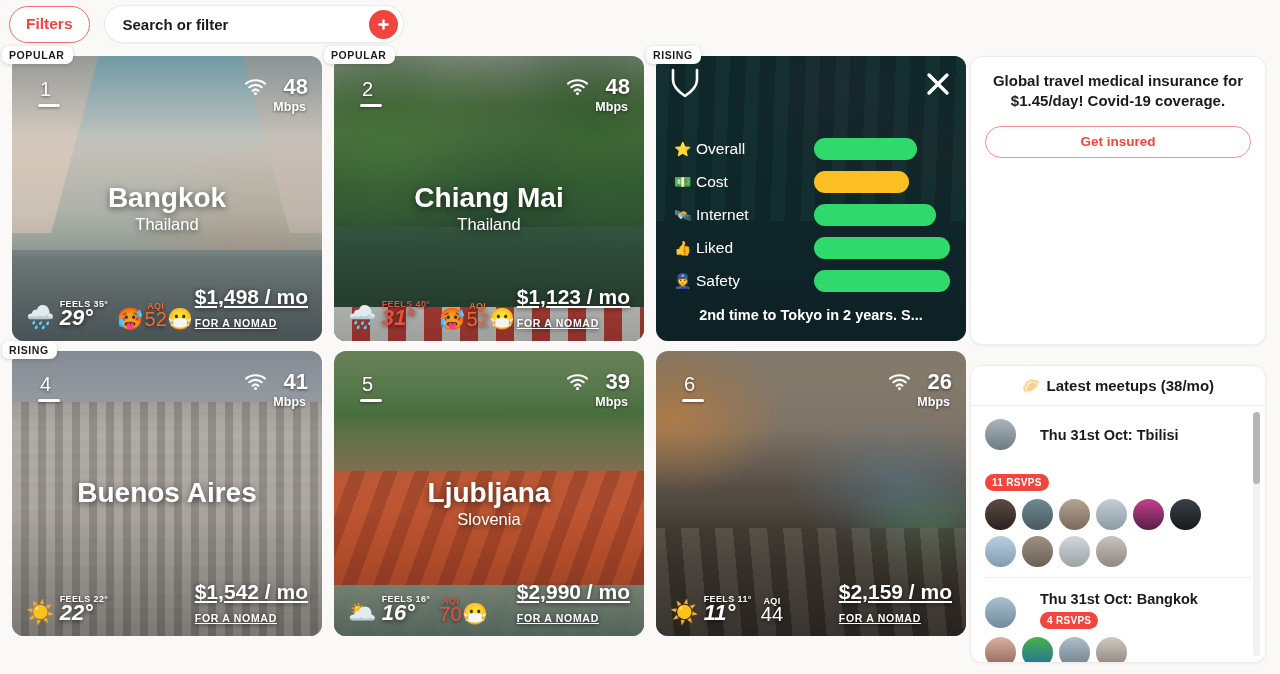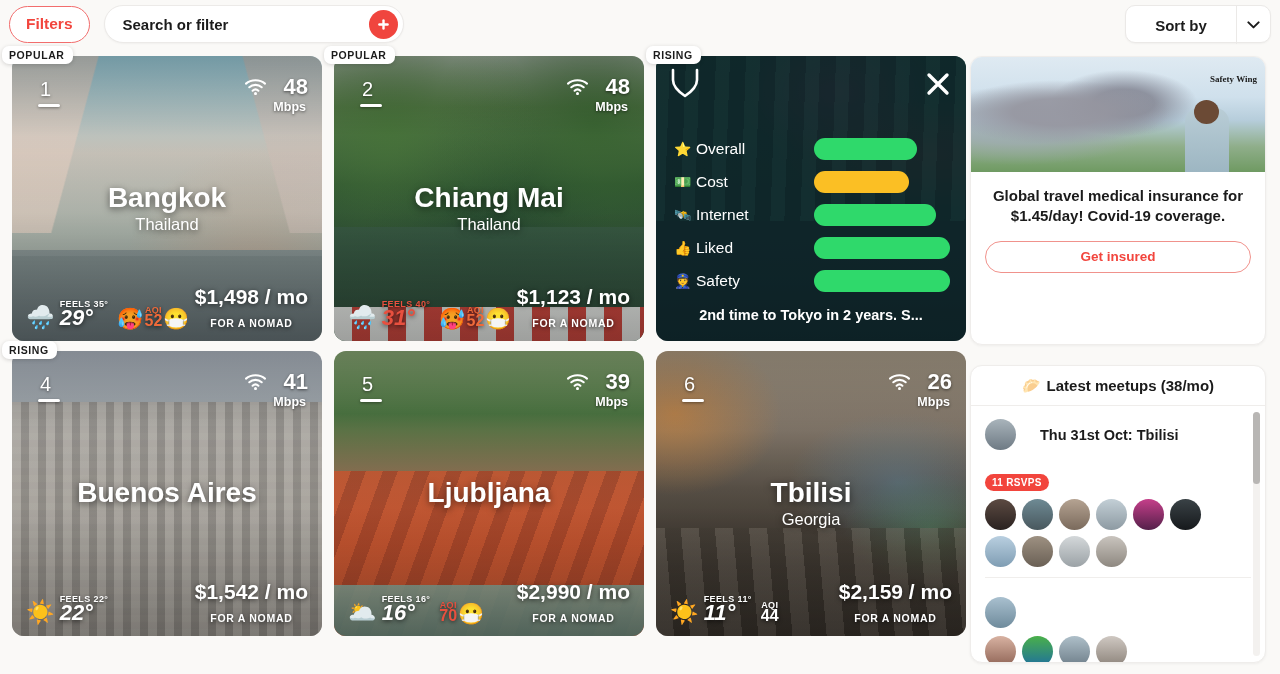--- a/index.html
+++ b/index.html
@@ -129,24 +129,24 @@
   .weather-emoji { font-size: 23px; line-height: 1; }
   .temp-col { display: flex; flex-direction: column; align-items: flex-start; }
   .feels { font-size: 9px; font-weight: bold; letter-spacing: 0.4px;
            text-shadow: 0 1px 3px rgba(0,0,0,0.7); margin-bottom: -2px; }
   .temp { font-size: 22px; font-weight: bold; line-height: 1;
           text-shadow: 0 1px 5px rgba(0,0,0,0.7); font-style: italic; }
   .aqi-group { display: flex; align-items: flex-end; gap: 1px; margin-left: 4px; }
   .aqi-col { display: flex; flex-direction: column; align-items: center; }
   .aqi-label { font-size: 9px; font-weight: bold; letter-spacing: 0.3px;
                text-shadow: 0 1px 3px rgba(0,0,0,0.7); margin-bottom: -2px; }
-  .aqi-val { font-size: 16px; font-weight: bold; line-height: 1;
+  .aqi-val { font-size: 20px; font-weight: normal; line-height: 1;
              text-shadow: 0 1px 4px rgba(0,0,0,0.7); }
   .emo { font-size: 21px; line-height: 1; }
-  .price-col { text-align: center; }
+  .price-col { text-align: left; text-decoration: underline; }
   .price { font-size: 21px; font-weight: bold; line-height: 1;
            text-shadow: 0 1px 5px rgba(0,0,0,0.65); }
   .price-sub { font-size: 10.5px; font-weight: bold; letter-spacing: 0.7px; margin-top: 10px;
                text-shadow: 0 1px 4px rgba(0,0,0,0.7); }
 
   
   .card-expanded .card-shade { background: rgba(12,28,30,0.62); }
   .heart {
     position: absolute; top: 12px; left: 14px; z-index: 6; cursor: pointer;
   }
@@ -237,30 +237,20 @@
       <input class="search-input" type="text" placeholder="Search or filter" style="">
       <div class="plus-btn">
         <svg width="15" height="15" viewBox="0 0 15 15">
           <rect x="6.3" y="2.2" width="2.4" height="10.6" rx="1.2" fill="#fff"></rect>
           <rect x="2.2" y="6.3" width="10.6" height="2.4" rx="1.2" fill="#fff"></rect>
         </svg>
       </div>
     </div>
 
     <div class="header-right">
-      <div class="sortwrap">
-        <div class="hbtn sort-by">
-          <span>Sort by</span>
-        </div>
-        <div class="hbtn caret">
-          <svg width="13" height="8" viewBox="0 0 13 8">
-            <path d="M1.4 1.4 L6.5 6.4 L11.6 1.4" stroke="#1b1b1b" stroke-width="2" fill="none" stroke-linecap="round" stroke-linejoin="round"></path>
-          </svg>
-        </div>
-      </div>
     </div>
   </div>
 
   <div class="grid">
 
     <div class="card">
       <div class="card-inner">
         <div class="card-photo" style="background:
                radial-gradient(circle at 78% 78%, rgba(255,140,90,.20), transparent 40%),
                linear-gradient(#9fd4e3 0%, #cfcac0 34%, #aeb7ae 62%, #7e8a88 100%);"></div>
@@ -491,20 +481,21 @@
             <path d="M4.3 8.2 C7.8 5.1 13.2 5.1 16.7 8.2" stroke="#fff" stroke-width="2.1" fill="none" stroke-linecap="round"></path>
             <path d="M7.6 11.7 C9.3 10.2 11.7 10.2 13.4 11.7" stroke="#fff" stroke-width="2.1" fill="none" stroke-linecap="round"></path>
             <circle cx="10.5" cy="14.6" r="1.5" fill="#fff"></circle>
           </svg>
           <span class="wifi-speed">39</span>
         </div>
         <span class="wifi-unit">Mbps</span>
       </div>
       <div class="city-block">
         <div class="city-name">Ljubljana</div>
+        <div class="country-name">Slovenia</div>
       </div>
       <div class="stats">
         <div class="stats-left">
           <span class="weather-emoji">🌥️</span>
           <div class="temp-col">
             <span class="feels">FEELS 16°</span>
             <span class="temp">16°</span>
           </div>
           <div class="aqi-group">
             <div class="aqi-col">
@@ -539,24 +530,20 @@
           <svg width="21" height="16" viewBox="0 0 21 16">
             <path d="M1 4.6 C6 0.2 15 0.2 20 4.6" stroke="#fff" stroke-width="2.1" fill="none" stroke-linecap="round"></path>
             <path d="M4.3 8.2 C7.8 5.1 13.2 5.1 16.7 8.2" stroke="#fff" stroke-width="2.1" fill="none" stroke-linecap="round"></path>
             <path d="M7.6 11.7 C9.3 10.2 11.7 10.2 13.4 11.7" stroke="#fff" stroke-width="2.1" fill="none" stroke-linecap="round"></path>
             <circle cx="10.5" cy="14.6" r="1.5" fill="#fff"></circle>
           </svg>
           <span class="wifi-speed">26</span>
         </div>
         <span class="wifi-unit">Mbps</span>
       </div>
-      <div class="city-block">
-        <div class="city-name">Tbilisi</div>
-        <div class="country-name">Georgia</div>
-      </div>
       <div class="stats">
         <div class="stats-left">
           <span class="weather-emoji">☀️</span>
           <div class="temp-col">
             <span class="feels">FEELS 11°</span>
             <span class="temp">11°</span>
           </div>
           <div class="aqi-group">
             <div class="aqi-col">
               <span class="aqi-label">AQI</span>
@@ -569,31 +556,20 @@
           <div class="price-sub">FOR A NOMAD</div>
         </div>
       </div>
     </div>
 
   </div>
 
   <div class="sidebar">
 
     <div class="ad-card">
-      <div class="ad-img" style="background: linear-gradient(#dfeaf2 0%, #cfe0ec 35%, #b6cddb 55%, #8fae8a 78%, #6f9a62 100%);">
-        <div style="position:absolute;inset:0;background:
-             radial-gradient(ellipse at 30% 48%, rgba(150,150,160,.9) 0 16%, transparent 38%),
-             radial-gradient(ellipse at 52% 40%, rgba(130,132,145,.85) 0 14%, transparent 34%),
-             radial-gradient(ellipse at 16% 60%, rgba(160,170,180,.7) 0 18%, transparent 40%);"></div>
-        <div style="position:absolute;right:36px;bottom:0;width:44px;height:64px;border-radius:14px 14px 0 0;
-             background:linear-gradient(#b9cdd6,#9db6c2);"></div>
-        <div style="position:absolute;right:46px;bottom:48px;width:25px;height:24px;border-radius:50%;
-             background:#6b4a35;"></div>
-        <div class="ad-logo">Safety Wing</div>
-      </div>
       <div class="ad-text">Global travel medical insurance for $1.45/day! Covid-19 coverage.</div>
       <div class="ad-cta">
         <span>Get insured</span>
       </div>
     </div>
 
     <div class="meetups">
       <div class="meetups-head">
         <span>🥟</span>
         <span>Latest meetups (38/mo)</span>
@@ -616,20 +592,24 @@
             <span class="avatar" style="background:linear-gradient(#b9cfe0,#7f9db3);"></span>
             <span class="avatar" style="background:linear-gradient(#9e9182,#6a6055);"></span>
             <span class="avatar" style="background:linear-gradient(#d4d8da,#9ba2a6);"></span>
             <span class="avatar" style="background:linear-gradient(#c9c4be,#8e8880);"></span>
           </div>
         </div>
 
         <div class="meetup">
           <div class="meetup-head" style="align-items:flex-start;">
             <span class="m-thumb" style="background:linear-gradient(#a9c0cf,#6f8b9c);margin-top:6px;"></span>
+            <span style="display:flex;flex-direction:column;gap:5px;">
+              <span class="m-title">Thu 31st Oct: Bangkok</span>
+              <span class="rsvp" style="align-self:flex-start;">4 RSVPS</span>
+            </span>
           </div>
           <div class="avatars">
             <span class="avatar" style="background:linear-gradient(#d8b2a2,#8e6354);"></span>
             <span class="avatar" style="background:linear-gradient(#4ab04a,#1e6f9e);"></span>
             <span class="avatar" style="background:linear-gradient(#aebfc9,#6d7d88);"></span>
             <span class="avatar" style="background:linear-gradient(#cfc8c2,#8b8279);"></span>
           </div>
         </div>
 
         <div class="meetup">

